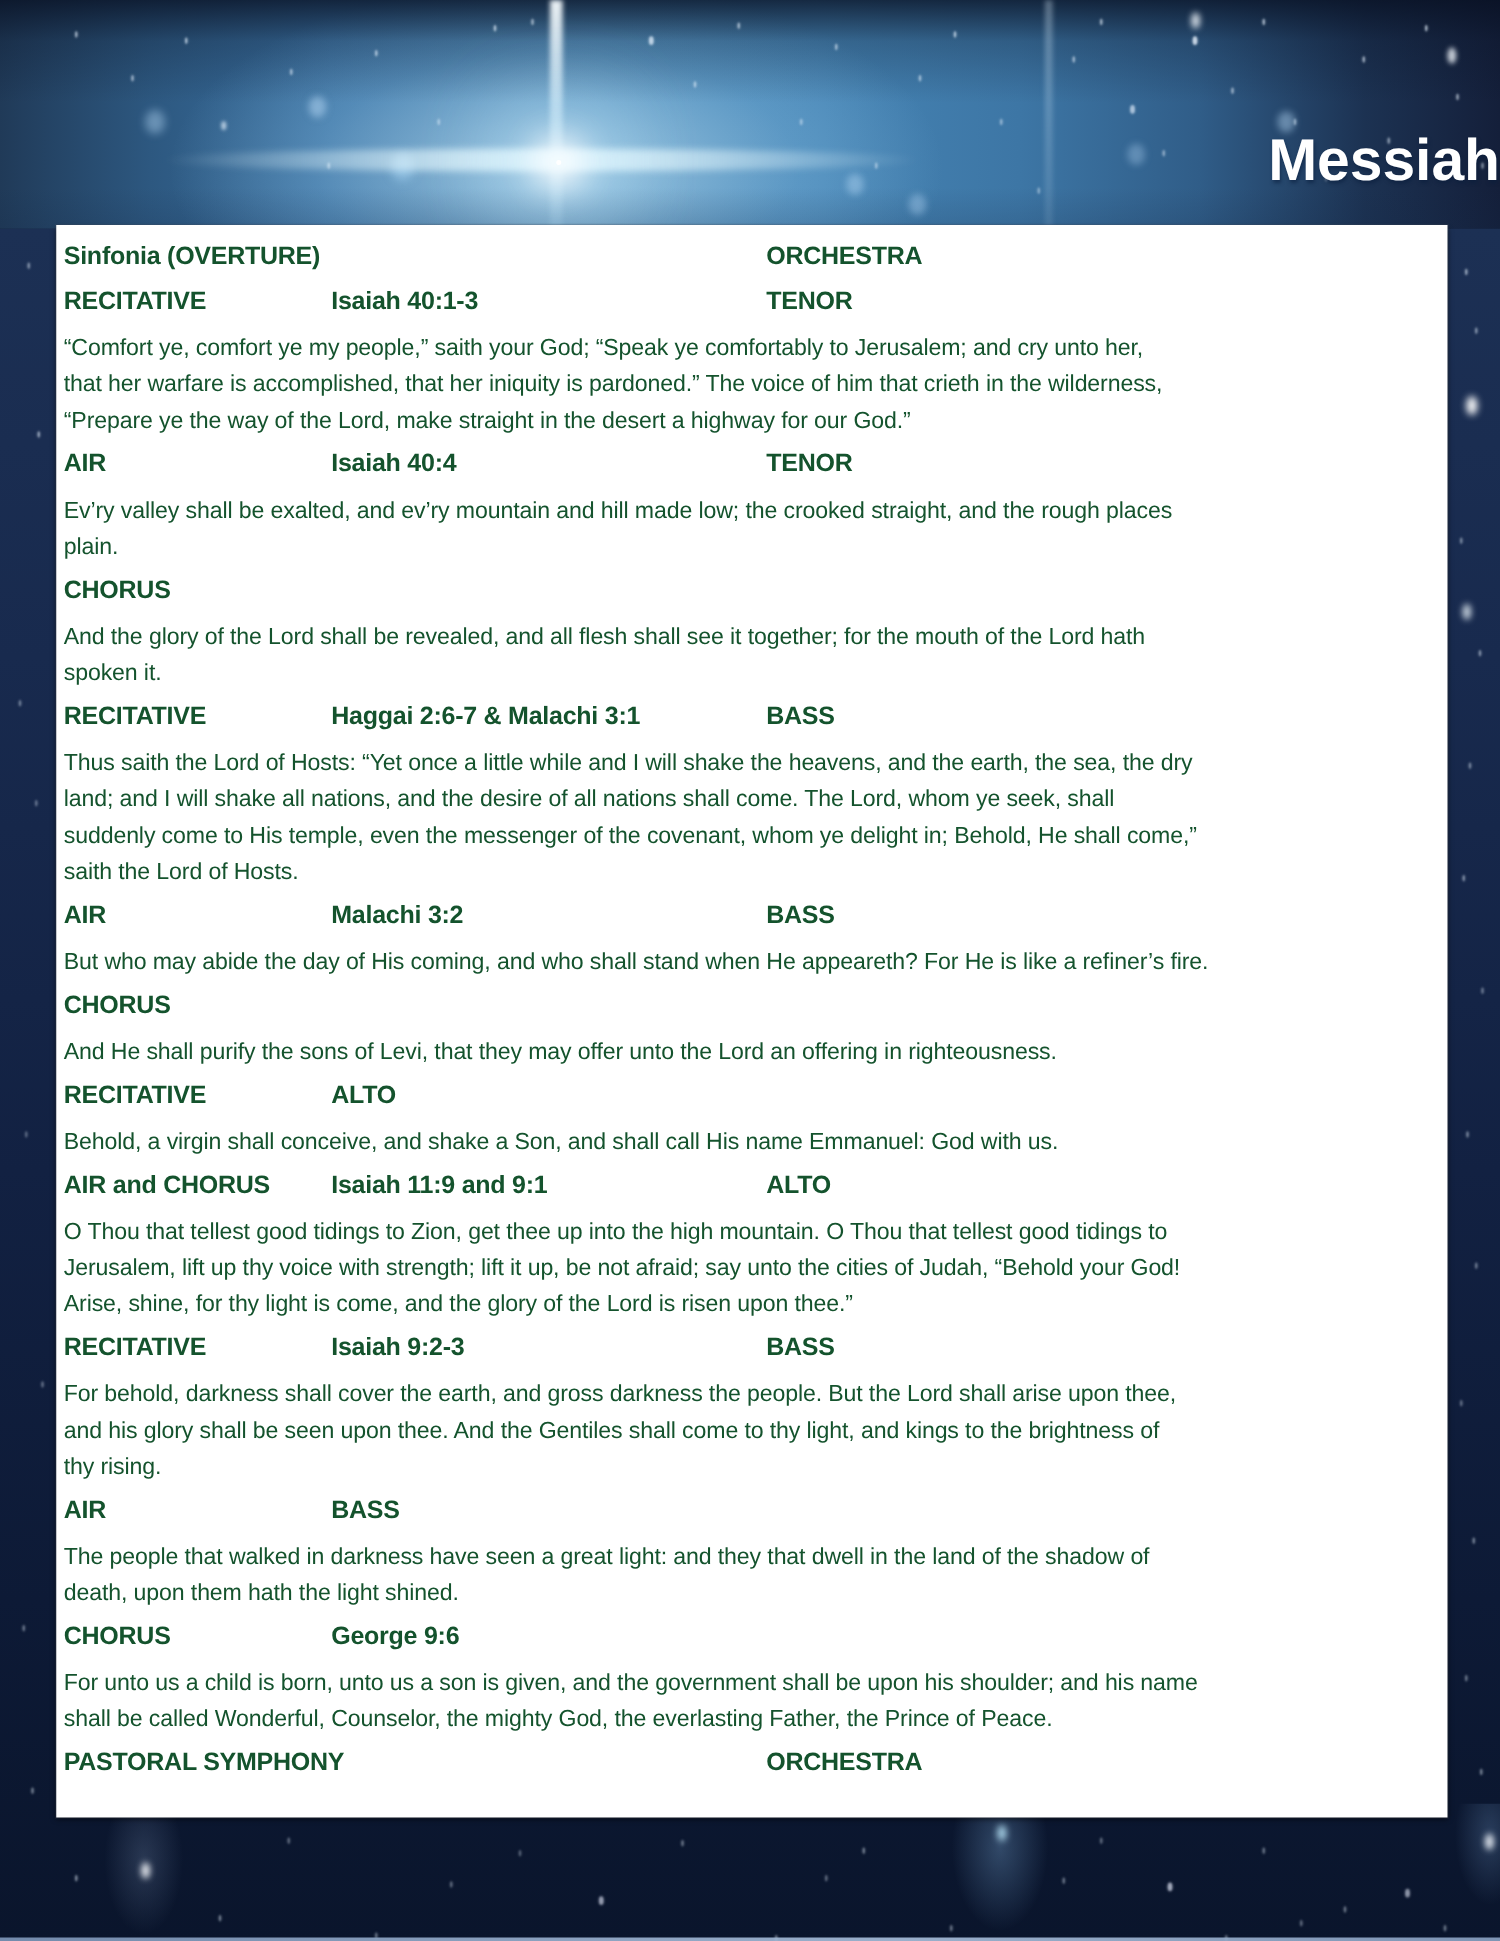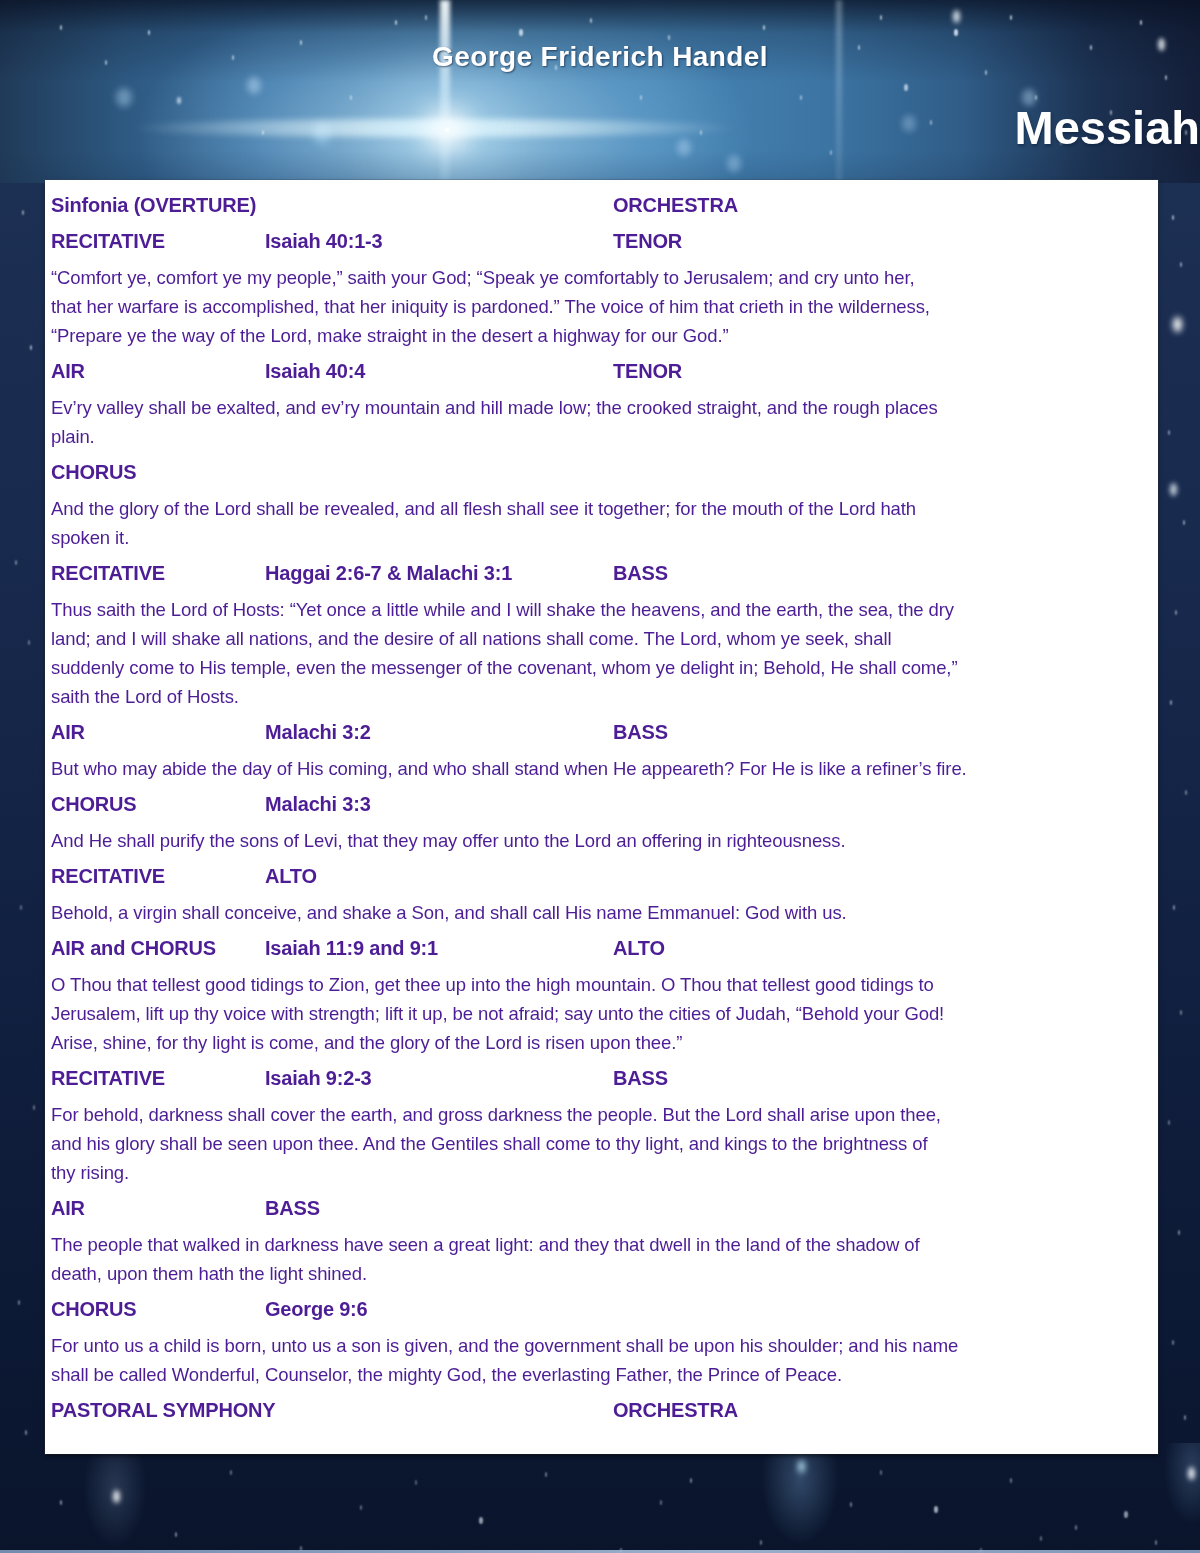--- a/index.html
+++ b/index.html
@@ -126,21 +126,21 @@
   #title {
     position:absolute; top:100px; left:0; width:1200px; text-align:right;
     font-size:47px; font-weight:700; color:#fff;
     text-shadow:1px 2px 3px rgba(10,30,60,.55);
   }
   
   #sheet {
     position:absolute; left:45px; top:180px; width:1113px; height:1274px;
     background:#fff; box-sizing:border-box; padding:11px 6px 0 6px;
     box-shadow:0 2px 4px rgba(0,0,0,.55), 0 0 0 1px rgba(70,80,95,.25);
-    color:#4c1d95;
+    color:#14532d;
   }
   .row {
     display:grid; grid-template-columns:214px 348px auto;
     font-size:20px; font-weight:700; line-height:29px; margin-bottom:7px;
     letter-spacing:-0.2px; white-space:nowrap;
   }
   .para {
     font-size:18.5px; font-weight:400; line-height:29px; margin-bottom:7px;
     white-space:pre-line; letter-spacing:-0.1px;
   }
@@ -155,21 +155,20 @@
 
   <div class="star-seed" id="stars-small"></div>
   <div class="star-seed" id="stars-bright"></div>
   <div class="star-seed" id="bokeh"></div>
 
   <div id="flare-h"></div>
   <div id="flare-v"></div>
   <div id="flare-v2"></div>
   <div id="flare-core"></div>
 
-  <div id="composer">George Friderich Handel</div>
   <div id="title">Messiah</div>
 
   <div id="sheet">
     <div id="program">
         <div class="row">
           <span>Sinfonia (OVERTURE)</span>
           <span></span>
           <span>ORCHESTRA</span>
         </div>
         <div class="row">
@@ -203,21 +202,20 @@
 suddenly come to His temple, even the messenger of the covenant, whom ye delight in; Behold, He shall come,”
 saith the Lord of Hosts.</div>
         <div class="row">
           <span>AIR</span>
           <span>Malachi 3:2</span>
           <span>BASS</span>
         </div>
         <div class="para">But who may abide the day of His coming, and who shall stand when He appeareth? For He is like a refiner’s fire.</div>
         <div class="row">
           <span>CHORUS</span>
-          <span>Malachi 3:3</span>
           <span></span>
         </div>
         <div class="para">And He shall purify the sons of Levi, that they may offer unto the Lord an offering in righteousness.</div>
         <div class="row">
           <span>RECITATIVE</span>
           <span>ALTO</span>
         </div>
         <div class="para">Behold, a virgin shall conceive, and shake a Son, and shall call His name Emmanuel: God with us.</div>
         <div class="row">
           <span>AIR and CHORUS</span>

